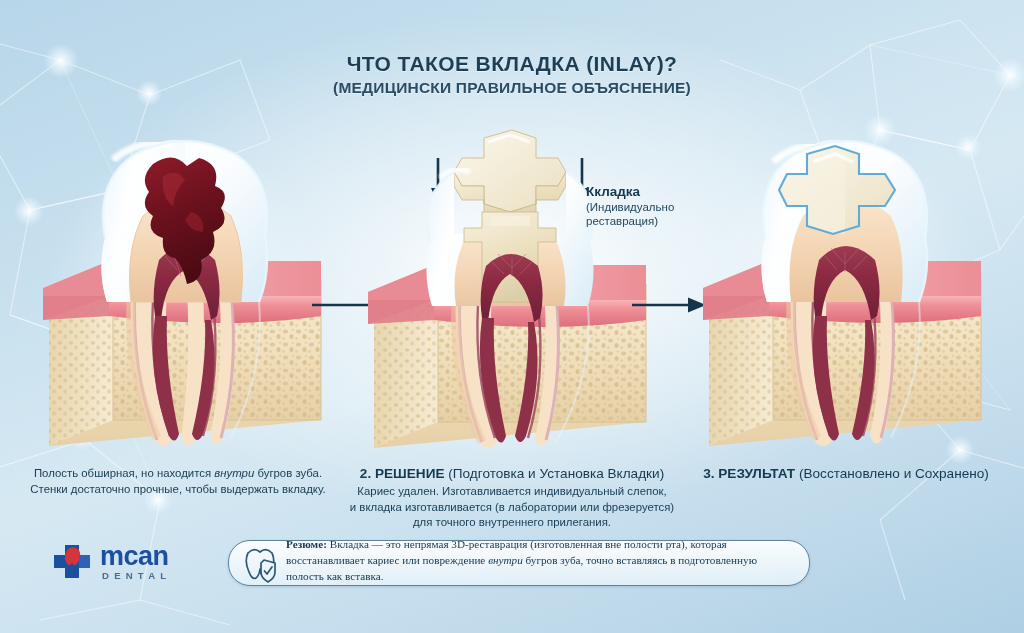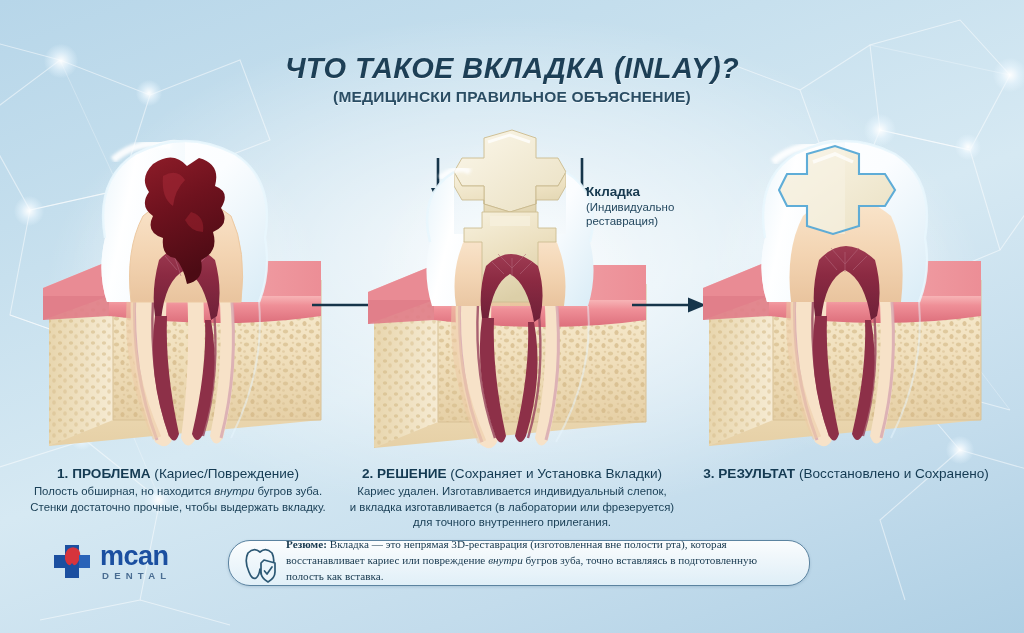--- a/index.html
+++ b/index.html
@@ -15,23 +15,22 @@
       radial-gradient(ellipse 60% 55% at 50% 42%, rgba(255,255,255,.85) 0%, rgba(255,255,255,.35) 45%, rgba(255,255,255,0) 72%),
       linear-gradient(160deg,#b7d6e9 0%,#c7e0ee 28%,#d6e9f3 52%,#c3dcec 78%,#aecfe4 100%);
   }
   .netlayer{position:absolute;inset:0;pointer-events:none;}
   .node{position:absolute;border-radius:50%;
     background:radial-gradient(circle,rgba(255,255,255,.95) 0%,rgba(235,247,255,.55) 38%,rgba(255,255,255,0) 72%);}
 
   
   #titleblock{position:absolute;top:52px;left:0;width:1024px;text-align:center;}
   #title{
-    font-size:29px;font-weight:bold;letter-spacing:.4px;color:#1d3f56;
+    font-size:21px;font-weight:bold;letter-spacing:.4px;color:#1d3f56;
     text-shadow:0 1px 0 rgba(255,255,255,.55);
-    font-style:italic;
   }
   #subtitle{
     margin-top:3px;font-size:15.5px;font-weight:bold;color:#2a4d64;letter-spacing:.2px;
     text-shadow:0 1px 0 rgba(255,255,255,.5);
   }
 
   
   .panel{position:absolute;top:120px;width:330px;height:345px;}
   #panel1{left:20px;}
   #panel2{left:345px;}
@@ -432,36 +431,31 @@
           <path d="M142 150 L130 136"></path>
             <path d="M158 150 L172 136"></path>
         </g>
       </g>
       <path d="M70 118 Q60 60 100 34 Q150 8 200 34 Q240 60 230 118 Q236 152 224 182" fill="none" stroke="#e8f6fd" stroke-width="2.4" opacity=".9"></path>
       <path d="M224 182 Q230 250 196 318" fill="none" stroke="#e8f6fd" stroke-width="2" opacity=".5"></path>
     </svg>
   </div>
 
   <div class="caption" id="cap1">
-    <div class="cap-head">
-      <span class="num">1.</span>
-      <span class="kw">ПРОБЛЕМА</span>
-      <span class="paren">(Кариес/Повреждение)</span>
-    </div>
     <div class="cap-body">
       <span>Полость обширная, но находится </span><i>внутри</i><span> бугров зуба.</span><br>
       <span>Стенки достаточно прочные, чтобы выдержать вкладку.</span>
     </div>
   </div>
 
   <div class="caption" id="cap2">
     <div class="cap-head">
       <span class="num">2.</span>
       <span class="kw">РЕШЕНИЕ</span>
-      <span class="paren">(Сохраняет и Установка Вкладки)</span>
+      <span class="paren">(Подготовка и Установка Вкладки)</span>
     </div>
     <div class="cap-body">
       <span>Кариес удален. Изготавливается индивидуальный слепок,</span><br>
       <span>и вкладка изготавливается (в лаборатории или фрезеруется)</span><br>
       <span>для точного внутреннего прилегания.</span>
     </div>
   </div>
 
   <div class="caption" id="cap3">
     <div class="cap-head">

